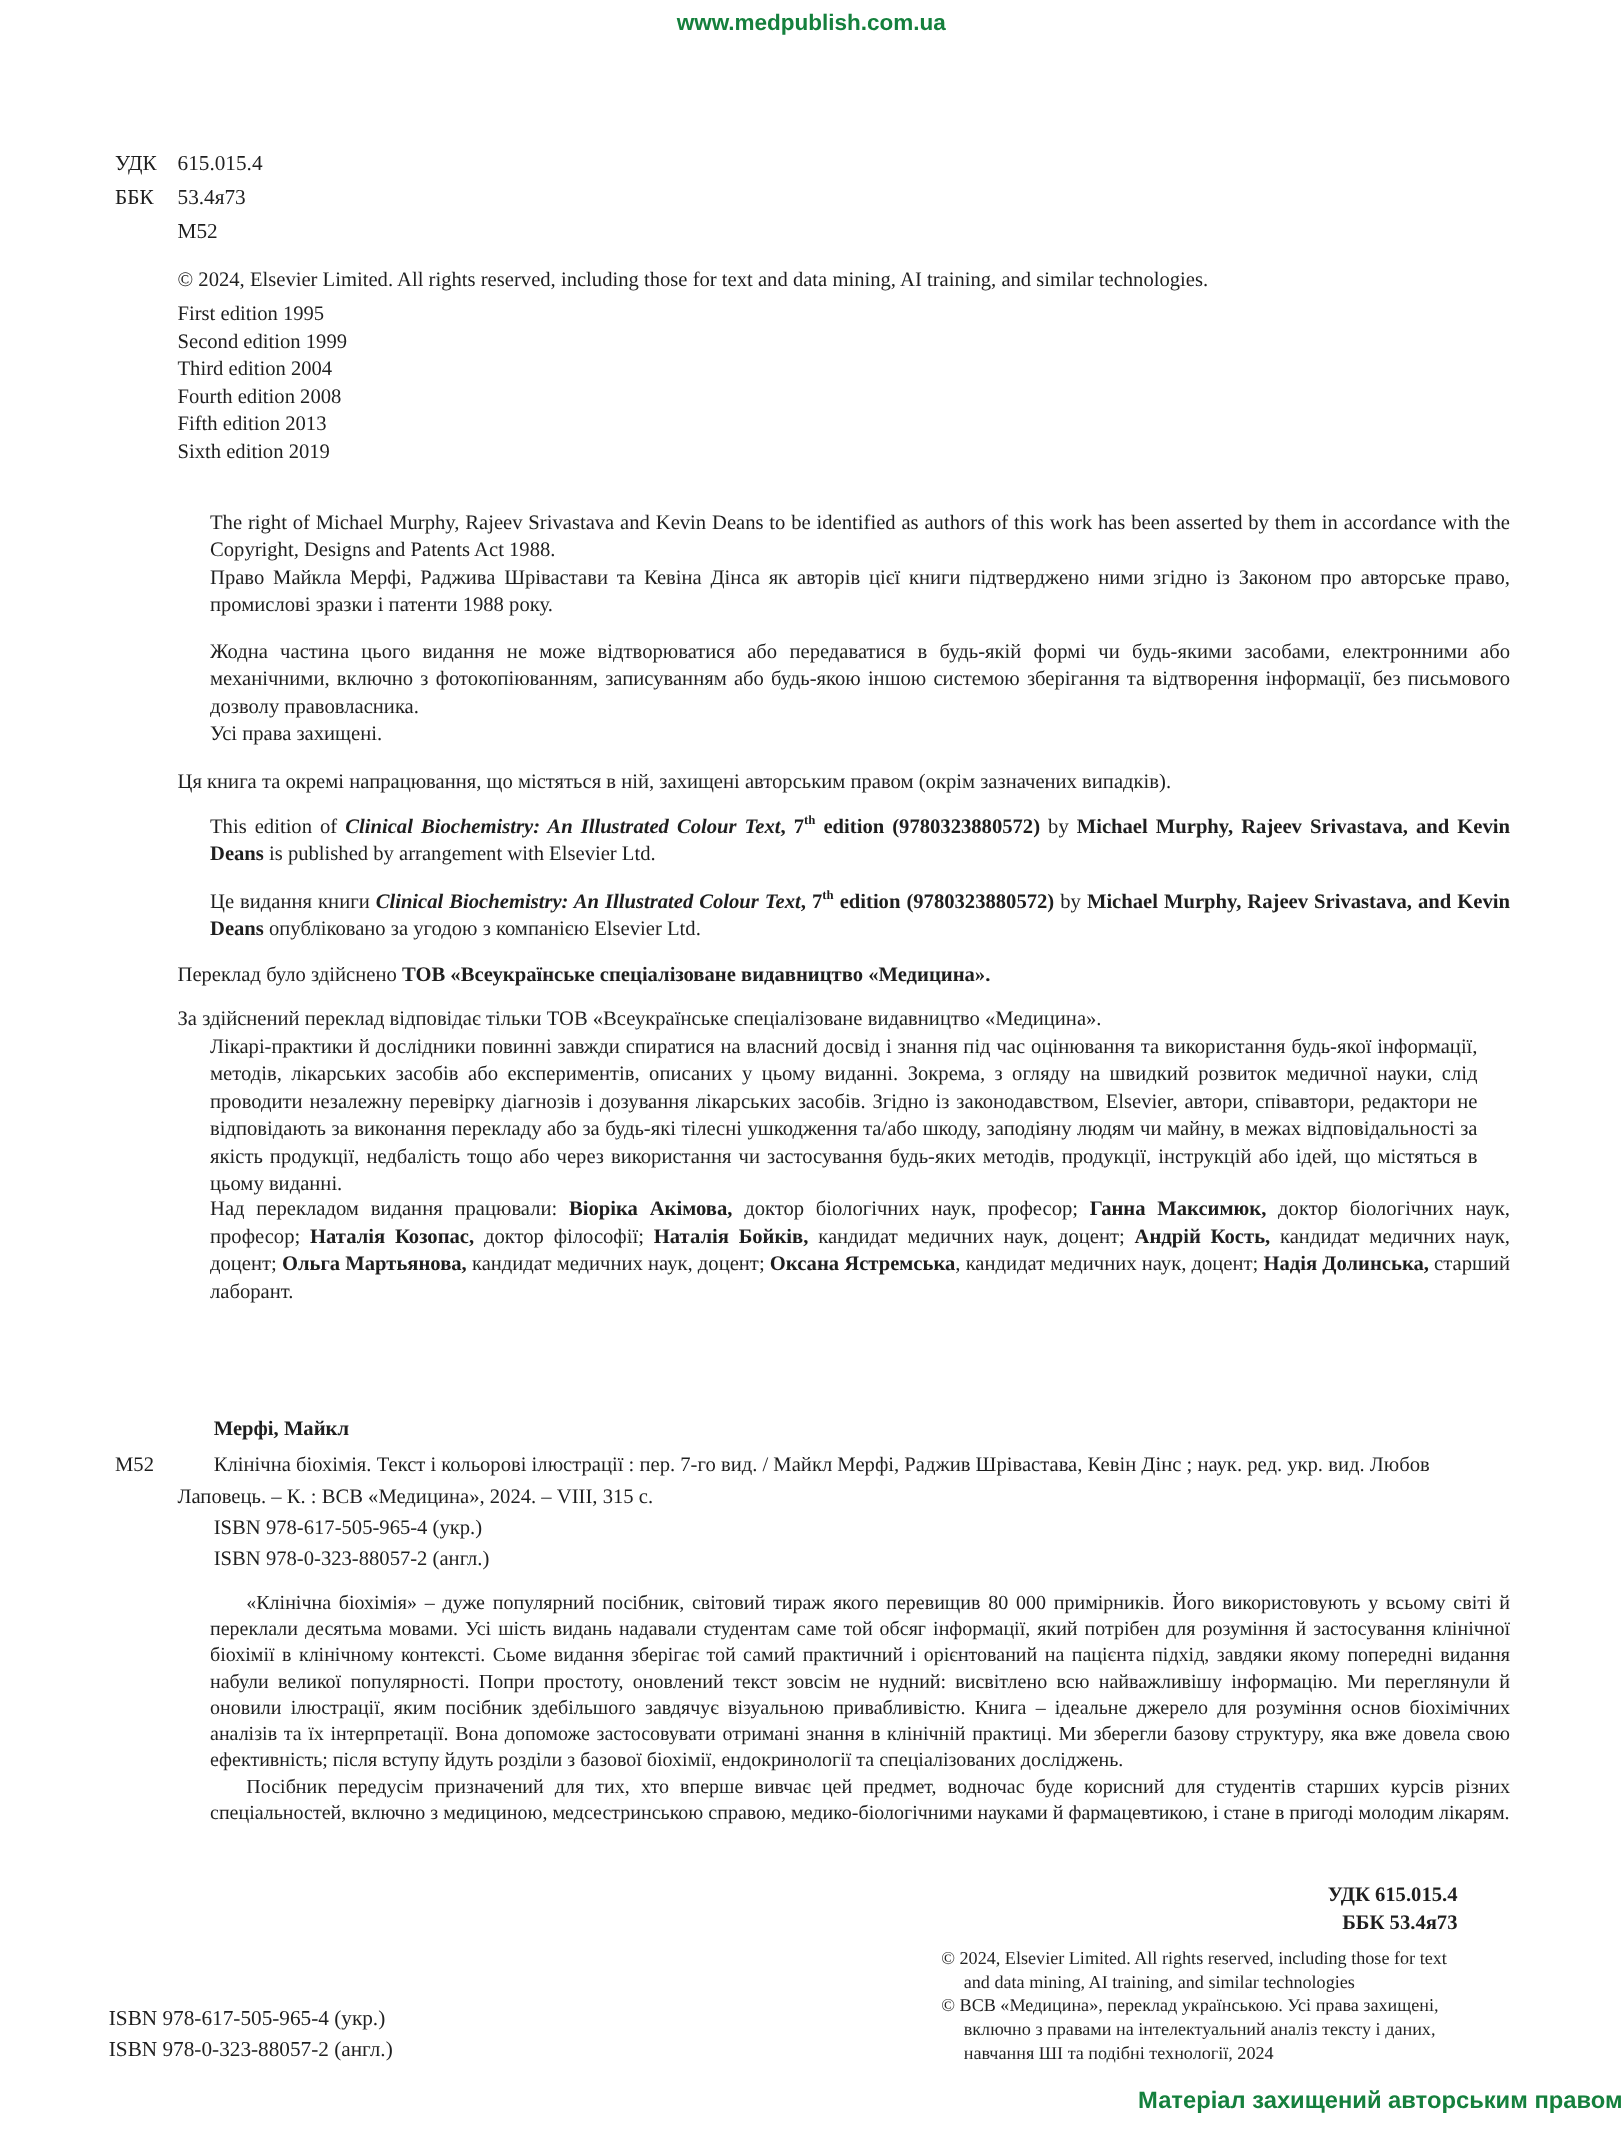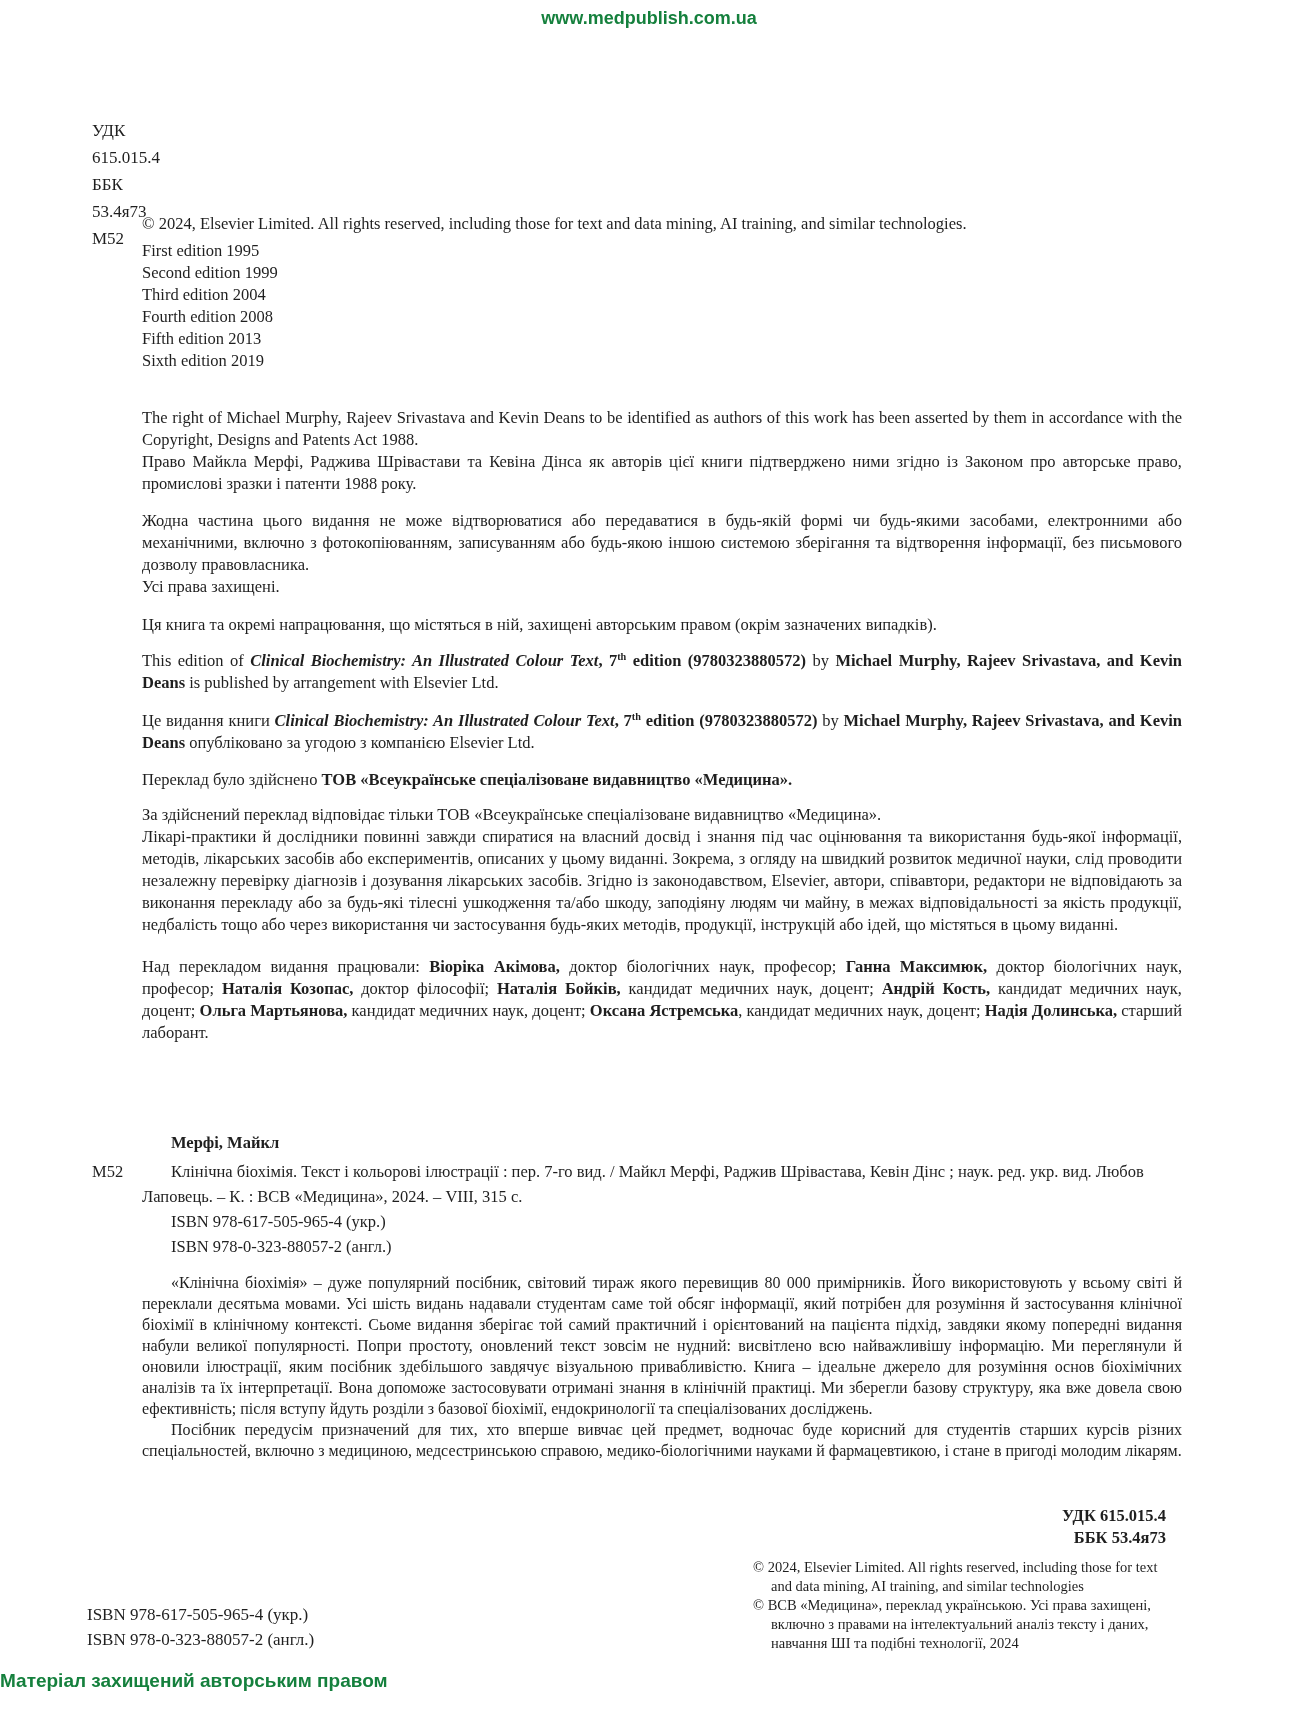--- a/index.html
+++ b/index.html
@@ -6,32 +6,32 @@
   .page{
     position:relative;
     width:1298px;height:1711px;
     background:#ffffff;
     font-family:"Liberation Serif",serif;
     color:#1f1f1f;
     overflow:hidden;
     margin:0 auto;
   }
   .sec{position:absolute;left:142px;width:1040px;font-size:16.5px;line-height:22px;}
-  .just{text-align:justify;}
+  .just{text-align:justify;margin-left:26px;}
   .b{font-weight:bold;}
   .i{font-style:italic;}
   sup{font-size:0.62em;line-height:0;}
   .gray-sans{
     font-family:"Liberation Sans",sans-serif;
     font-weight:bold;
     color:#15803d;
   }
   .s-url{position:absolute;top:8px;left:0;width:100%;text-align:center;font-size:18px;}
   .s-class-top{position:absolute;top:117px;left:92px;font-size:17px;line-height:27px;}
-  .cl-row{display:flex;flex-direction:column;}
+  .cl-row{display:flex;}
   .cl-label{width:50px;}
   .s-copy-en{top:213px;}
   .s-editions{top:240px;}
   .s-rights{top:407px;}
   .s-allrights{top:510px;}
   .s-protected{top:614px;}
   .s-arr-en{top:650px;}
   .s-arr-uk{top:710px;}
   .s-transby{top:769px;}
   .s-disclaimer{top:804px;}
@@ -42,21 +42,21 @@
   .catalog-code{position:absolute;left:-50px;top:0;text-indent:0;}
   .catalog-isbn{padding-left:29px;}
   .s-annotation{top:1272px;font-size:16px;line-height:21px;}
   .indent{text-indent:29px;}
   .s-class-bottom{position:absolute;top:1505px;right:132px;text-align:right;
     font-size:16.5px;line-height:22px;font-weight:bold;}
   .s-isbn-bottom{position:absolute;top:1602px;left:87px;font-size:17px;line-height:25px;}
   .s-pubcopy{position:absolute;top:1558px;left:753px;width:445px;
     font-size:14.5px;line-height:19px;}
   .s-pubcopy .ind{padding-left:18px;}
-  .s-footer{position:absolute;top:1670px;left:0;width:100%;text-align:left;font-size:19px;}
+  .s-footer{position:absolute;top:1670px;left:0;width:100%;text-align:right;font-size:19px;}
 </style>
 </head>
 <body>
 
 <div class="page">
 
   <div class="s-url gray-sans">www.medpublish.com.ua</div>
 
   <div class="s-class-top">
     <div class="cl-row">

